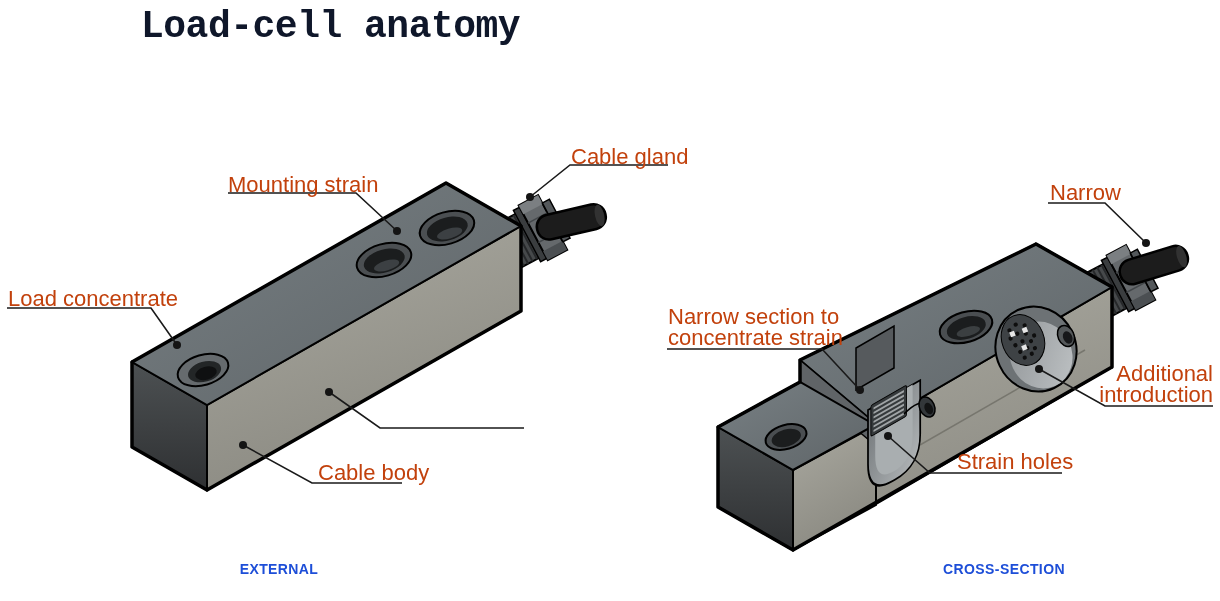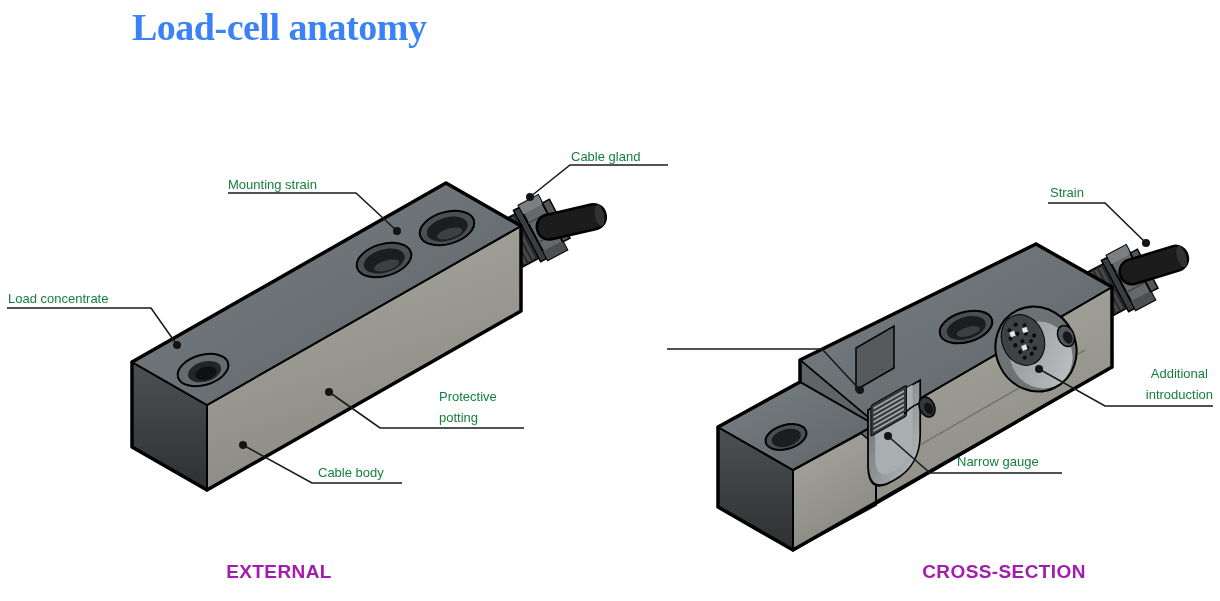--- a/index.html
+++ b/index.html
@@ -1,23 +1,23 @@
 <!DOCTYPE html>
 <html><head>
 <meta charset="utf-8">
 <style>
   html,body{margin:0;padding:0;background:#fff;}
   #stage{position:relative;width:1220px;height:601px;background:#fff;overflow:hidden;
          font-family:"Liberation Sans",sans-serif;color:#161616;}
   #drawing{position:absolute;left:0;top:0;}
-  .lbl{position:absolute;font-size:13px;line-height:21px;color:#15803d;white-space:nowrap;}
-  .lbl.right{text-align:center;}
-  .caption{position:absolute;font-size:19px;font-weight:700;letter-spacing:.4px;color:#a21caf;}
-  #title{position:absolute;left:132px;top:5px;font-size:38px;font-weight:700;
-         letter-spacing:-0.5px;color:#3b82f6;font-family:Liberation Serif, serif;}
+  .lbl{position:absolute;font-size:22px;line-height:21px;color:#c2410c;white-space:nowrap;}
+  .lbl.right{text-align:right;}
+  .caption{position:absolute;font-size:14px;font-weight:700;letter-spacing:.4px;color:#1d4ed8;}
+  #title{position:absolute;left:141px;top:5px;font-size:38px;font-weight:700;
+         letter-spacing:-0.5px;color:#0f172a;font-family:Liberation Mono, monospace;}
 </style>
 </head>
 <body>
 
 <div id="stage">
 
   <svg id="drawing" width="1220" height="601" viewBox="0 0 1220 601">
     <defs>
       <linearGradient id="gTop" x1="0" y1="0" x2="1" y2="1">
         <stop offset="0" stop-color="#788084"></stop>
@@ -237,28 +237,28 @@
           <circle cx="888" cy="436" r="4"></circle>
       </g>
     </g>
   </svg>
 
   <div id="title">Load-cell anatomy</div>
 
   <div class="lbl" style="left:228px;top:174px">Mounting strain</div>
   <div class="lbl" style="left:571px;top:146px">Cable gland</div>
   <div class="lbl" style="left:8px;top:288px">Load concentrate</div>
-  <div class="lbl" style="left:439px;top:386px">
-    <div>Protective</div>
-    <div>potting</div>
-  </div>
   <div class="lbl" style="left:318px;top:462px">Cable body</div>
   <div class="caption" style="left:279px;top:561px;transform:translateX(-50%)">EXTERNAL</div>
 
-  <div class="lbl" style="left:1050px;top:182px">Strain</div>
+  <div class="lbl" style="left:1050px;top:182px">Narrow</div>
+  <div class="lbl" style="left:668px;top:306px">
+    <div>Narrow section to</div>
+    <div>concentrate strain</div>
+  </div>
   <div class="lbl right" style="right:7px;top:363px">
     <div>Additional</div>
     <div>introduction</div>
   </div>
-  <div class="lbl" style="left:957px;top:451px">Narrow gauge</div>
+  <div class="lbl" style="left:957px;top:451px">Strain holes</div>
   <div class="caption" style="left:1004px;top:561px;transform:translateX(-50%)">CROSS-SECTION</div>
 
 </div>
 
 </body></html>

